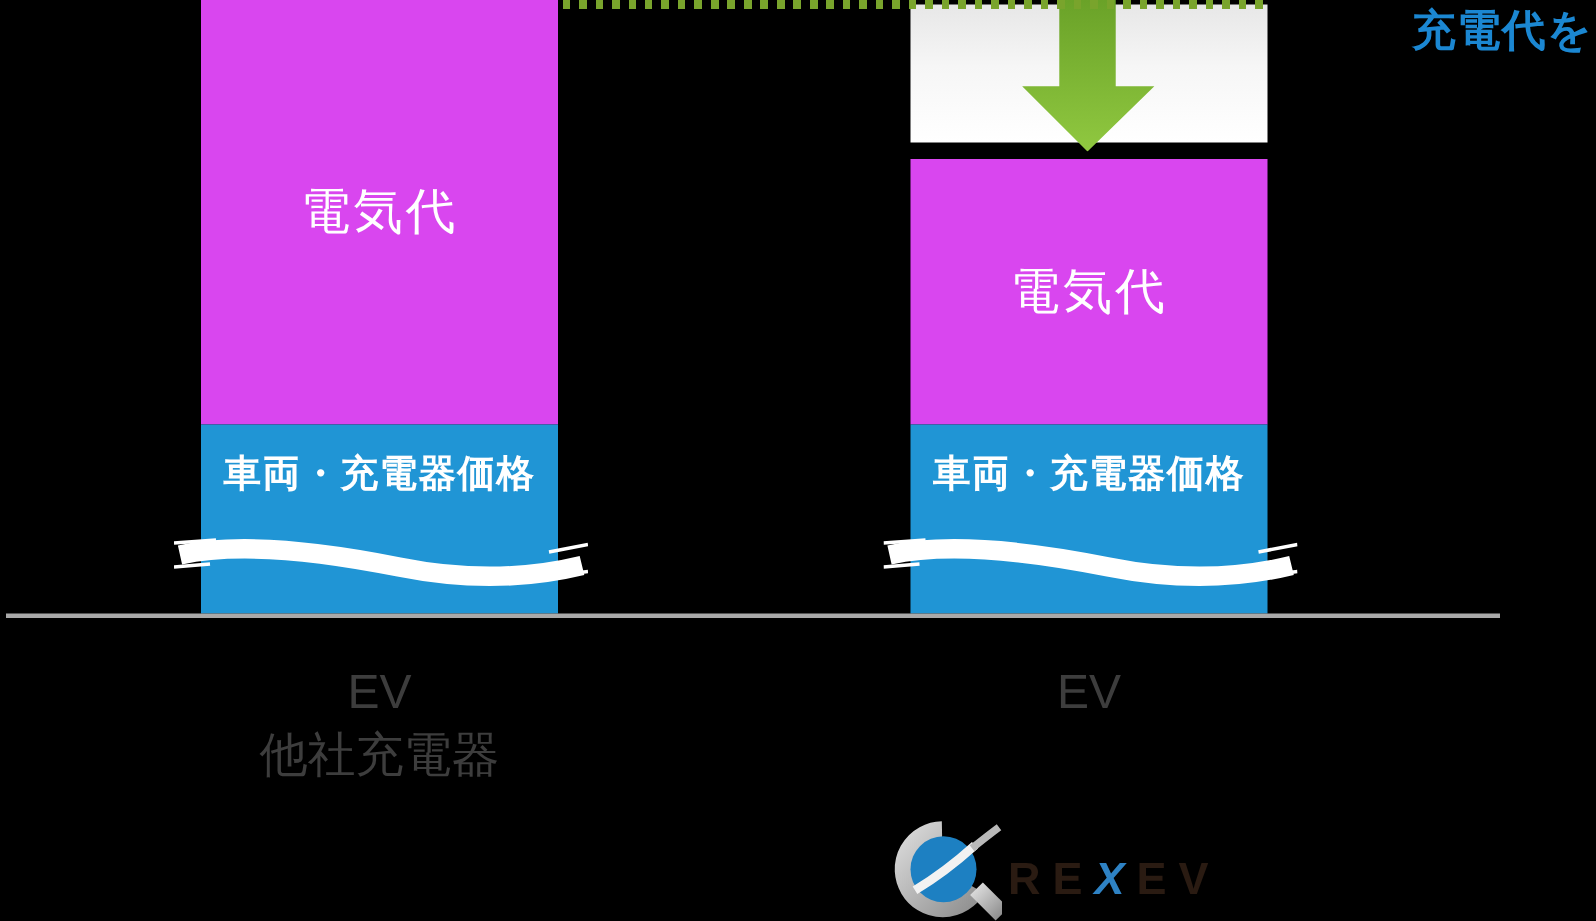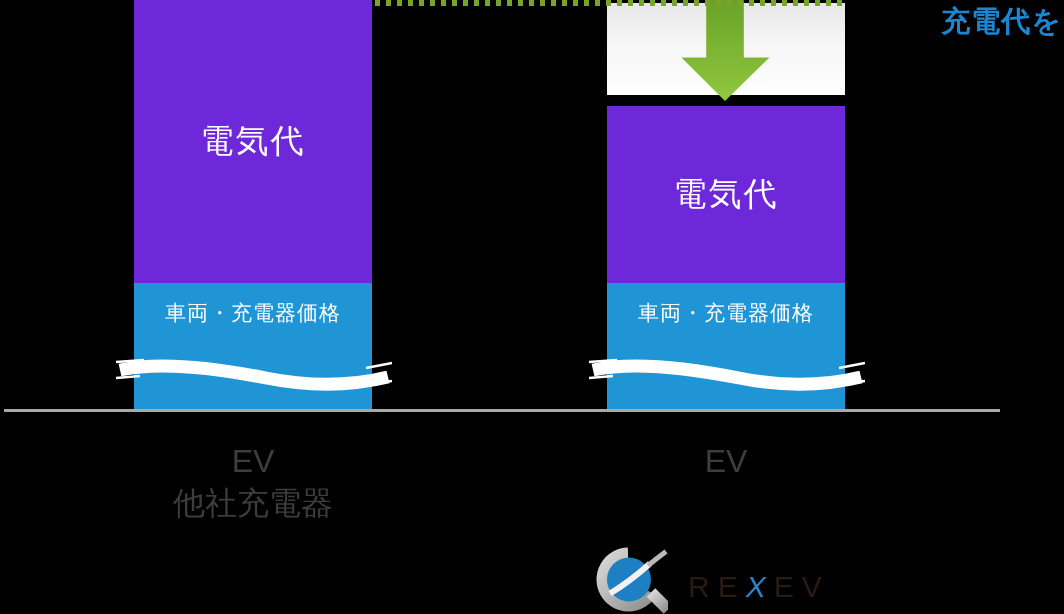--- a/index.html
+++ b/index.html
@@ -3,24 +3,24 @@
 <meta charset="utf-8">
 <style>
   * { margin:0; padding:0; box-sizing:border-box; }
   html,body { background:#000; }
   body { font-family:"Liberation Sans","DejaVu Sans",sans-serif; }
   .canvas { position:relative; width:1064px; height:614px; background:#000; overflow:hidden; }
 
   
   .bar { position:absolute; width:238px; }
   .seg { position:absolute; left:0; width:238px; display:flex; justify-content:center; }
-  .seg.green { background:#6d28d9; align-items:center; }
+  .seg.green { background:#d946ef; align-items:center; }
   .seg.blue  { background:#2095d5; align-items:flex-start; }
   .seg-label { color:#fff; font-size:33px; font-weight:500; letter-spacing:2px; }
-  .seg-label.small { font-size:21px; font-weight:400; padding-top:16px; letter-spacing:1px; }
+  .seg-label.small { font-size:25px; font-weight:700; padding-top:16px; letter-spacing:1px; }
 
   .bar-left  { left:134px; top:0; height:409px; }
   .bar-left  .green { top:0; height:283px; }
   .bar-left  .blue  { top:283px; height:126px; }
 
   .bar-right { left:607px; top:0; height:409px; }
   .bar-right .green { top:106px; height:177px; }
   .bar-right .blue  { top:283px; height:126px; }
 
   
@@ -46,21 +46,21 @@
 
   
   .cat { position:absolute; top:440px; width:300px; text-align:center;
          color:#3d3d3d; font-size:32px; font-weight:500; line-height:1.32; }
   .cat-left  { left:103px; }
   .cat-right { left:576px; }
 
   
   .logo { position:absolute; left:592px; top:545px; display:flex; align-items:center; }
   .logo-mark { width:76px; height:69px; }
-  .logo-text { margin-left:20px; margin-top:14px; font-size:30px; font-weight:normal;
+  .logo-text { margin-left:4px; margin-top:14px; font-size:30px; font-weight:bold;
                letter-spacing:8px; color:#2a1b12; }
   .logo-x { color:#2e82c4; font-style:italic; }
 </style>
 </head>
 <body>
 
 <div class="canvas">
 
   <div class="bar bar-left">
     <div class="seg green">

